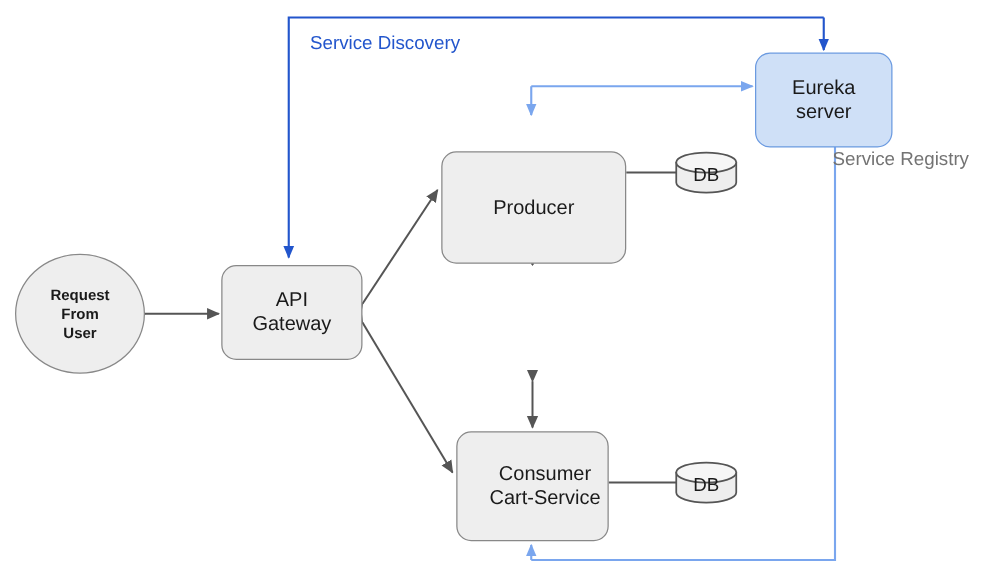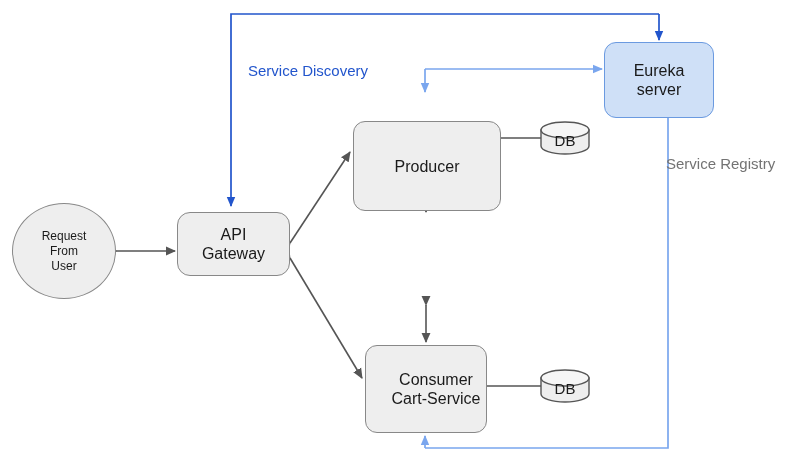--- a/index.html
+++ b/index.html
@@ -5,25 +5,25 @@
   html,body{margin:0;padding:0;background:#ffffff;}
   body{width:794px;height:462px;font-family:"Liberation Sans",sans-serif;overflow:hidden;}
   #stage{position:relative;width:794px;height:462px;background:#fff;}
   #wires{position:absolute;left:0;top:0;width:794px;height:462px;}
   .node{position:absolute;box-sizing:border-box;display:flex;flex-direction:column;
         align-items:center;justify-content:center;text-align:center;color:#1a1a1a;}
   .rbox{background:#eeeeee;border:1.6px solid #888888;border-radius:12px;
         font-size:16px;line-height:19px;}
   .rbox.eureka{background:#cfe0f7;border:1.6px solid #6b9ae0;}
   .circle{background:#eeeeee;border:1.6px solid #888888;border-radius:50%;
-          font-size:12px;font-weight:normal;line-height:15px;}
+          font-size:12px;font-weight:bold;line-height:15px;}
   .db{position:absolute;font-size:15px;color:#1a1a1a;display:flex;align-items:center;
       justify-content:center;}
   .db .lbl{position:relative;z-index:2;padding-top:4px;}
-  .cap{position:absolute;font-size:15px;white-space:nowrap;margin-top:36px;}
+  .cap{position:absolute;font-size:15px;white-space:nowrap;}
   .cap.discovery{color:#2255cc;}
   .cap.registry{color:#737373;}
   .line1{display:block;}
 </style>
 </head>
 <body>
 
 <div id="stage">
 
   <svg id="wires" viewBox="0 0 794 462" xmlns="http://www.w3.org/2000/svg">
@@ -94,21 +94,21 @@
       <ellipse cx="565" cy="378" rx="24" ry="8" fill="#f6f6f6" stroke="#555555" stroke-width="1.4"></ellipse>
     </g>
   </svg>
 
   <div class="node circle" style="left:12px;top:203px;width:104px;height:96px;">
     <span class="line1">Request</span>
     <span class="line1">From</span>
     <span class="line1">User</span>
   </div>
 
-  <div class="node rbox" style="left:177px;top:212px;width:113px;height:64px;border-radius:13px;">
+  <div class="node rbox" style="left:177px;top:212px;width:113px;height:76px;">
     <span class="line1">API</span>
     <span class="line1">Gateway</span>
   </div>
 
   <div class="node rbox" style="left:353px;top:96px;width:148px;height:90px;margin-top:25px;">
     <span class="line1">Producer</span>
   </div>
 
 
   <div class="node rbox" style="left:365px;top:345px;width:122px;height:88px;padding-left:20px;">

